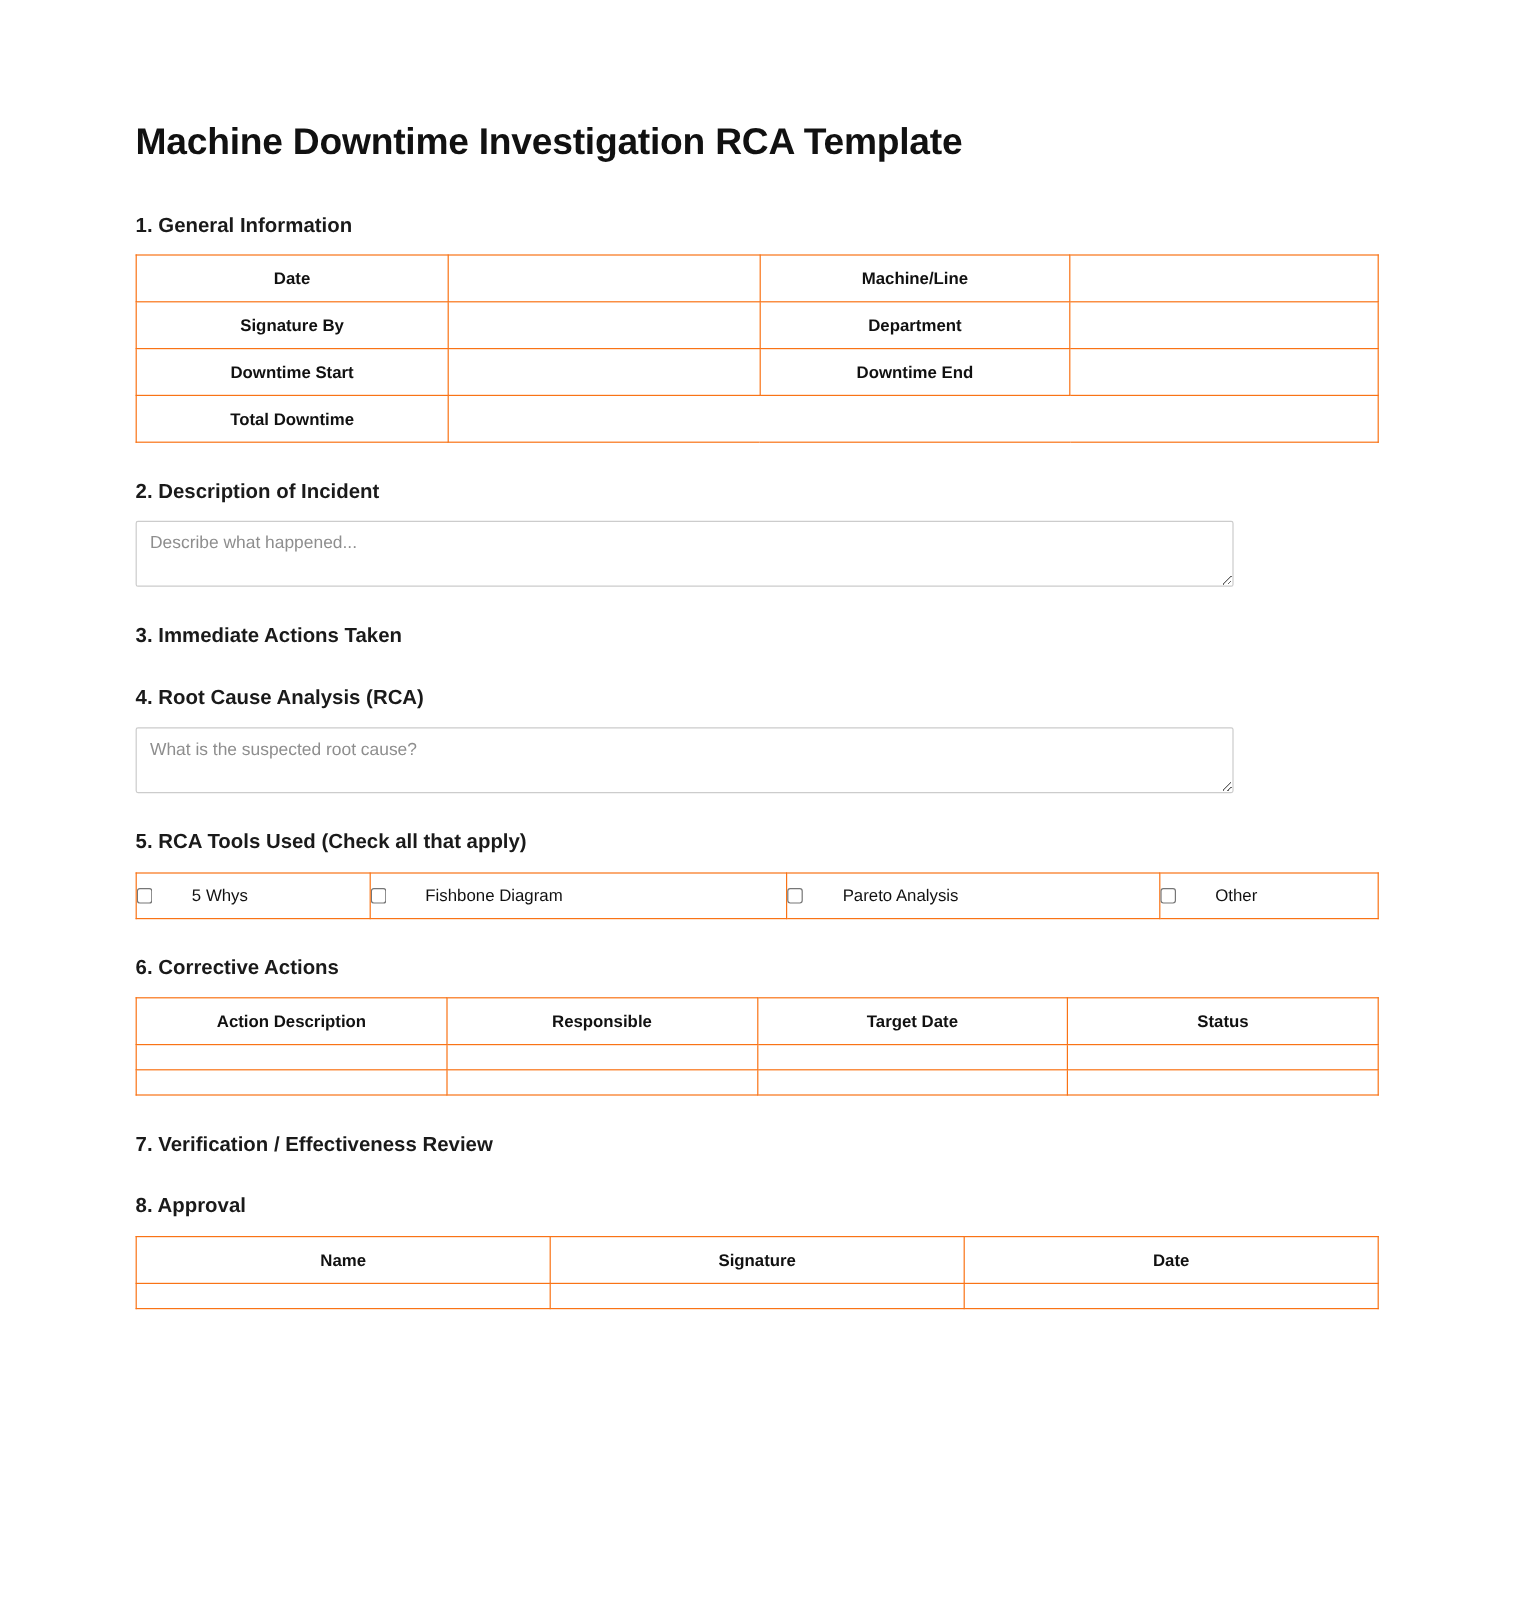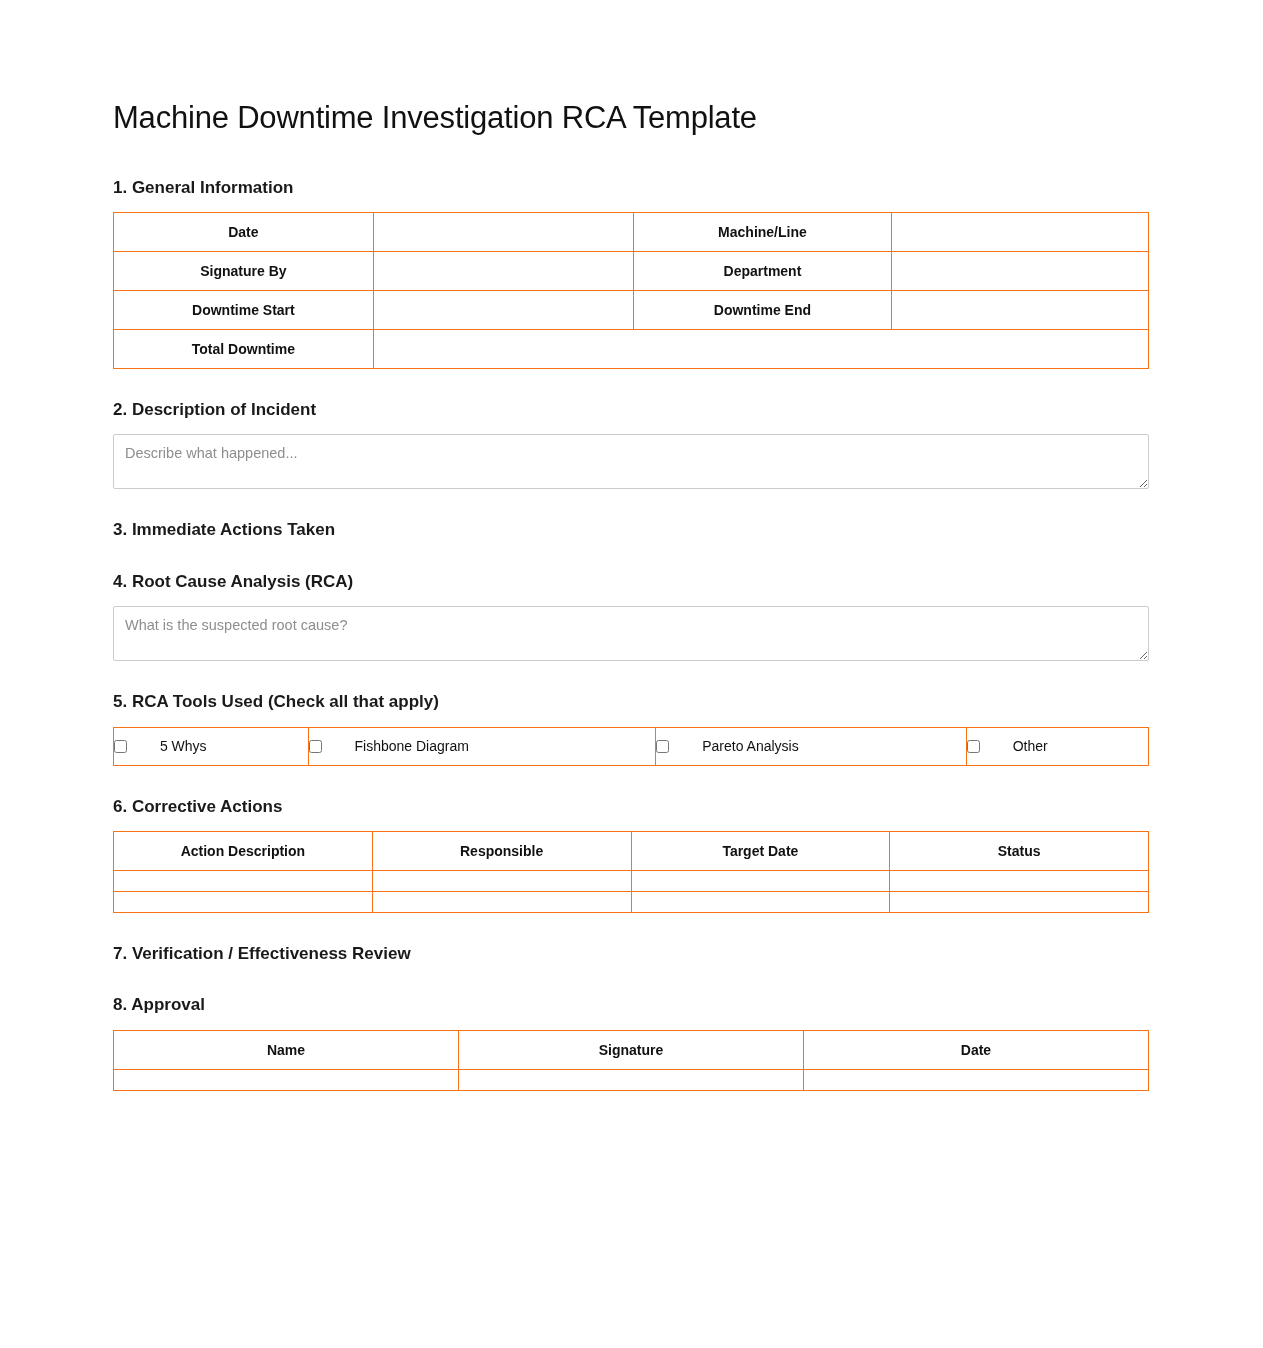--- a/index.html
+++ b/index.html
@@ -13,21 +13,21 @@
     height: 1348px;
     font-family: "Liberation Sans", sans-serif;
     color: #111111;
     -webkit-font-smoothing: antialiased;
   }
   .page {
     padding: 100px 113px 0 113px;
   }
   .doc-title {
     font-size: 31px;
-    font-weight: normal;
+    font-weight: bold;
     letter-spacing: -0.2px;
     margin: 0 0 42px 0;
     color: #111111;
     line-height: 1.15;
   }
   .section-heading {
     font-size: 17px;
     font-weight: bold;
     color: #1a1a1a;
     margin: 0 0 14px 0;
@@ -79,21 +79,21 @@
     width: 13px;
     height: 13px;
   }
   td.check-cell label {
     cursor: default;
     margin-left: 22px;
   }
 
   textarea.field {
     display: block;
-    width: 1036px;
+    width: 915px;
     height: 55px;
     border: 1px solid #cccccc;
     border-radius: 2px;
     background: #ffffff;
     font-family: "Liberation Sans", sans-serif;
     font-size: 14.5px;
     color: #111111;
     padding: 9px 11px;
     resize: both;
     outline: none;

